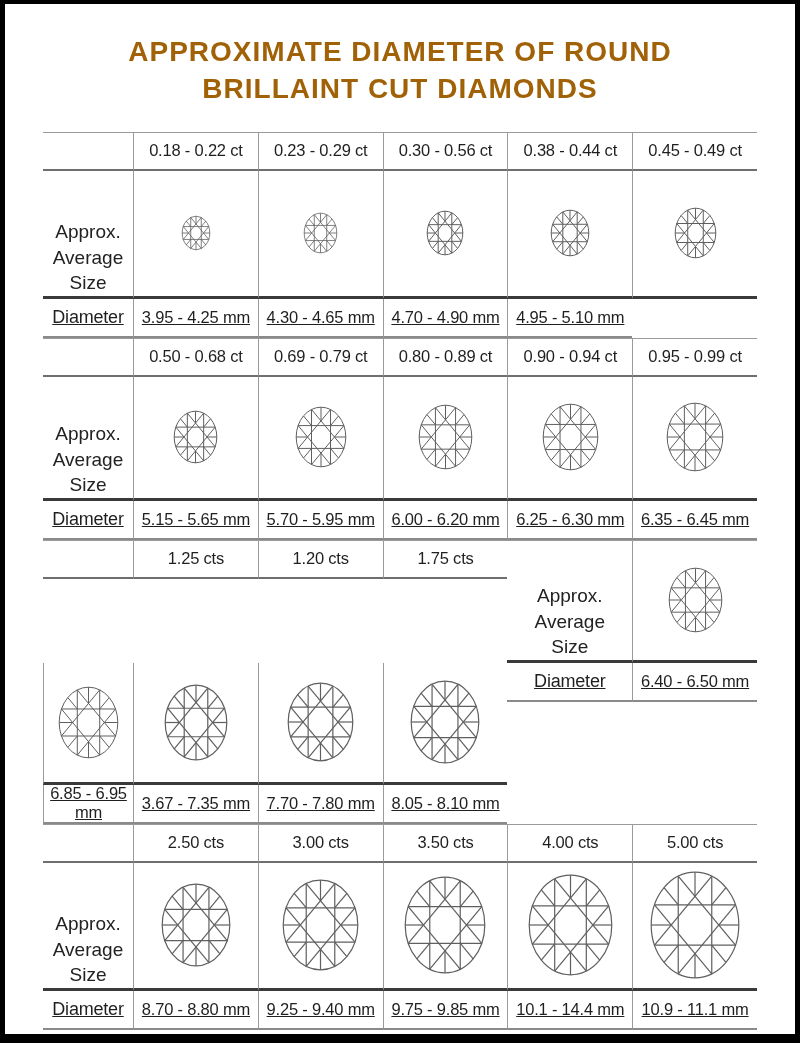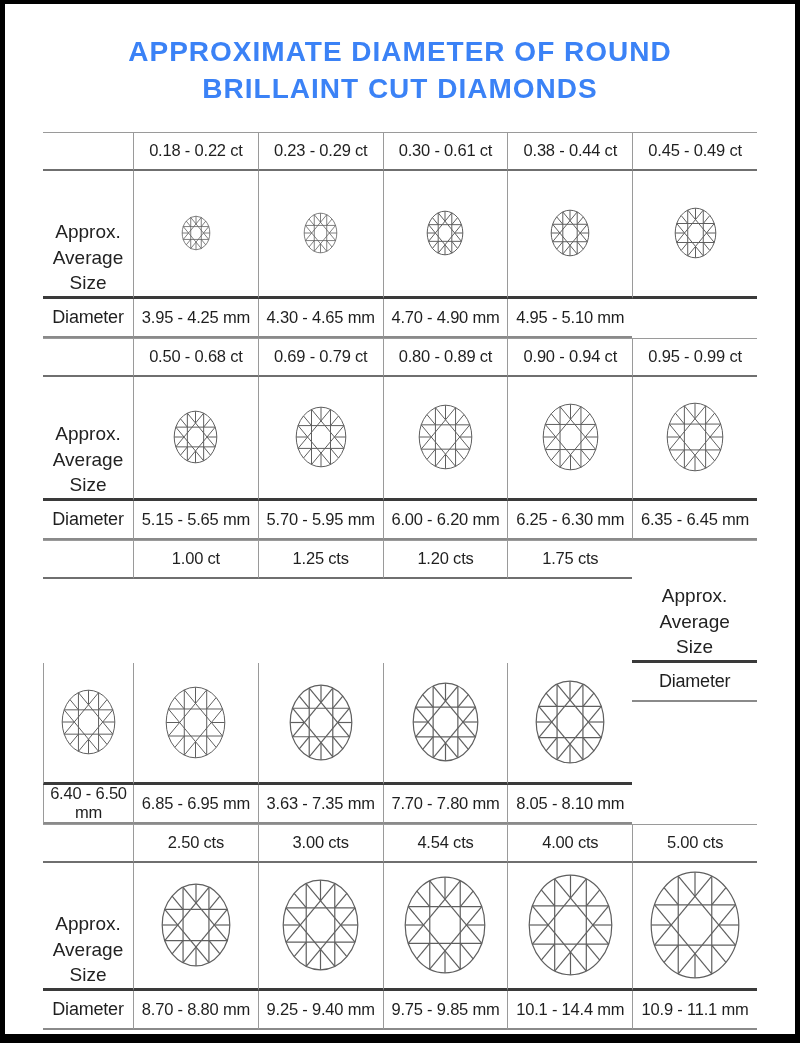--- a/index.html
+++ b/index.html
@@ -16,21 +16,21 @@
     color: var(--text, #1f1f1f);
     overflow: hidden;
   }
   .title {
     margin-top: 30px;
     text-align: center;
     font-size: 28px;
     font-weight: bold;
     letter-spacing: 1px;
     line-height: 1.32;
-    color: #3b82f6;
+    color: #a16207;
   }
   .tables { margin: 24px 38px 0 38px; }
   .section {
     display: grid;
     grid-template-columns: 90px repeat(5, 1fr);
     border-top: 1px solid var(--thin, #9a9a9a);
   }
   .section:first-child { }
   .cell {
     display: flex;
@@ -45,20 +45,21 @@
     border-bottom: 2px solid var(--medium, #6f6f6f);
     font-size: 16.5px;
     letter-spacing: -0.2px;
   }
   .size-cell { border-bottom: 3px solid var(--thick, #3a3a3a); }
   .diam-cell {
     height: 39px;
     border-bottom: 2px solid var(--bottomline, #8a8a8a);
     font-size: 16.5px;
     letter-spacing: -0.2px;
+    text-decoration: underline;
   }
   .size-label {
     font-size: 19px;
     line-height: 1.35;
     color: #222;
     align-items: flex-end;
   }
   .diam-label { font-size: 18px; }
   svg.diamond { display: block; }
 </style>
@@ -68,21 +69,21 @@
 <div class="page" style="--thin: #9a9a9a; --medium: #6f6f6f; --thick: #3a3a3a; --bottomline: #8a8a8a; --text: #1f1f1f;">
   <div class="title">
     <div>APPROXIMATE DIAMETER OF ROUND</div>
     <div>BRILLAINT CUT DIAMONDS</div>
   </div>
   <div class="tables">
       <div class="section">
         <div class="cell carat-cell"></div>
         <div class="cell carat-cell vline">0.18 - 0.22 ct</div>
         <div class="cell carat-cell vline">0.23 - 0.29 ct</div>
-        <div class="cell carat-cell vline">0.30 - 0.61 ct</div>
+        <div class="cell carat-cell vline">0.30 - 0.56 ct</div>
         <div class="cell carat-cell vline">0.38 - 0.44 ct</div>
         <div class="cell carat-cell vline">0.45 - 0.49 ct</div>
         <div class="cell size-cell size-label" style="height: 128px;">
           <div>
             <div>Approx.</div>
             <div>Average</div>
             <div>Size</div>
           </div>
         </div>
         <div class="cell size-cell vline" style="height: 128px;">
@@ -337,21 +338,20 @@
         </div>
         <div class="cell diam-cell diam-label">Diameter</div>
         <div class="cell diam-cell vline">5.15 - 5.65 mm</div>
         <div class="cell diam-cell vline">5.70 - 5.95 mm</div>
         <div class="cell diam-cell vline">6.00 - 6.20 mm</div>
         <div class="cell diam-cell vline">6.25 - 6.30 mm</div>
         <div class="cell diam-cell vline">6.35 - 6.45 mm</div>
       </div>
       <div class="section">
         <div class="cell carat-cell"></div>
-        <div class="cell carat-cell vline">1.00 ct</div>
         <div class="cell carat-cell vline">1.25 cts</div>
         <div class="cell carat-cell vline">1.20 cts</div>
         <div class="cell carat-cell vline">1.75 cts</div>
         <div class="cell size-cell size-label" style="height: 122px;">
           <div>
             <div>Approx.</div>
             <div>Average</div>
             <div>Size</div>
           </div>
         </div>
@@ -466,29 +466,29 @@
               <line x1="16.579" y1="42" x2="1.2000000000000028" y2="42.00000000000001"></line>
               <line x1="21.974385983762605" y1="26.27677361353593" x2="11.099790795894691" y2="13.150043327588865"></line>
               <line x1="35" y1="19.764" x2="34.99999999999999" y2="1.2000000000000028"></line>
               <line x1="48.025614016237384" y1="26.276773613535923" x2="58.900209204105295" y2="13.150043327588858"></line>
             </g>
           </svg>
         </div>
         <div class="cell diam-cell diam-label">Diameter</div>
         <div class="cell diam-cell vline">6.40 - 6.50 mm</div>
         <div class="cell diam-cell vline">6.85 - 6.95 mm</div>
-        <div class="cell diam-cell vline">3.63 - 7.35 mm</div>
+        <div class="cell diam-cell vline">3.67 - 7.35 mm</div>
         <div class="cell diam-cell vline">7.70 - 7.80 mm</div>
         <div class="cell diam-cell vline">8.05 - 8.10 mm</div>
       </div>
       <div class="section">
         <div class="cell carat-cell"></div>
         <div class="cell carat-cell vline">2.50 cts</div>
         <div class="cell carat-cell vline">3.00 cts</div>
-        <div class="cell carat-cell vline">4.54 cts</div>
+        <div class="cell carat-cell vline">3.50 cts</div>
         <div class="cell carat-cell vline">4.00 cts</div>
         <div class="cell carat-cell vline">5.00 cts</div>
         <div class="cell size-cell size-label" style="height: 128px;">
           <div>
             <div>Approx.</div>
             <div>Average</div>
             <div>Size</div>
           </div>
         </div>
         <div class="cell size-cell vline" style="height: 128px;">

